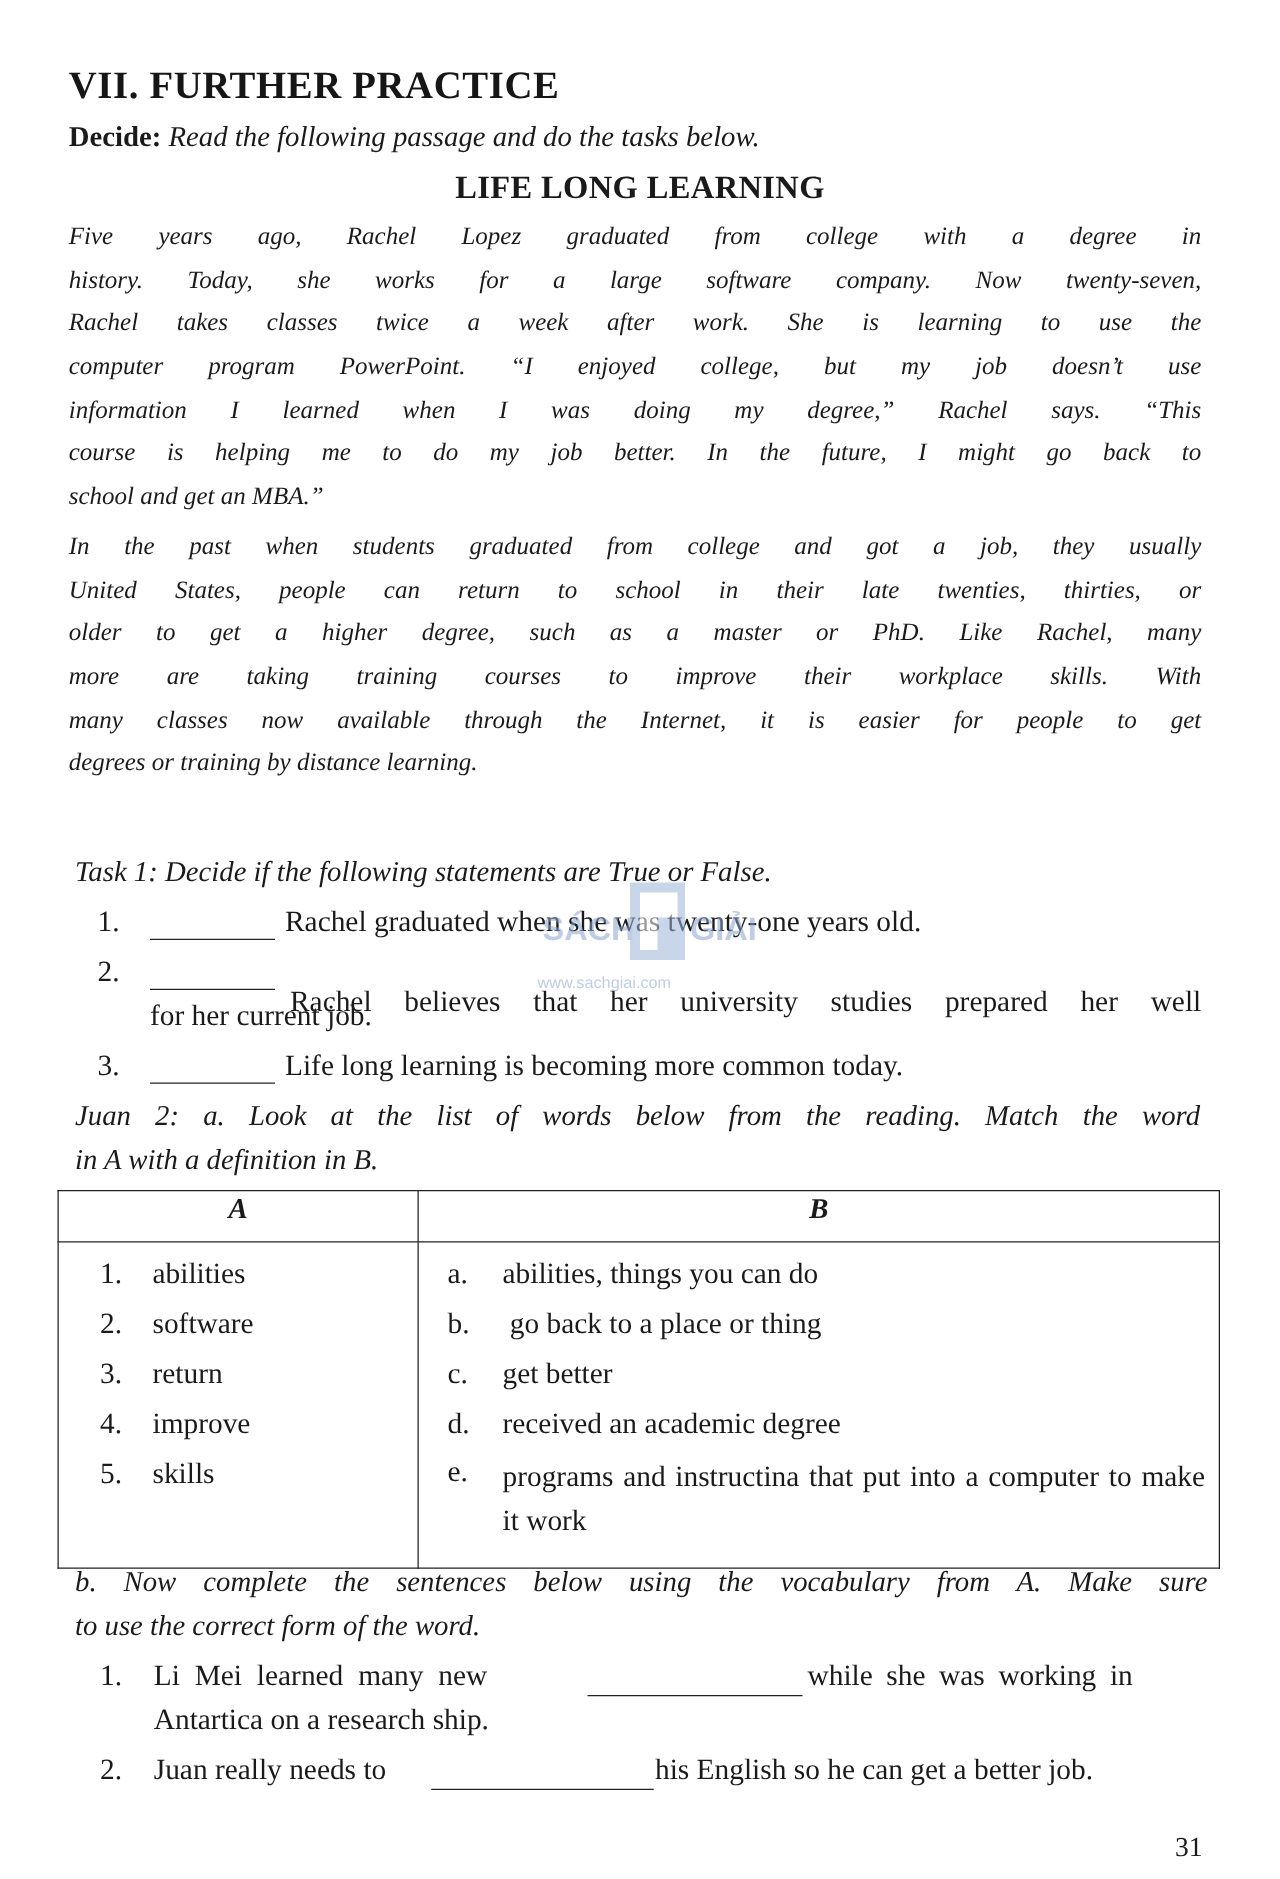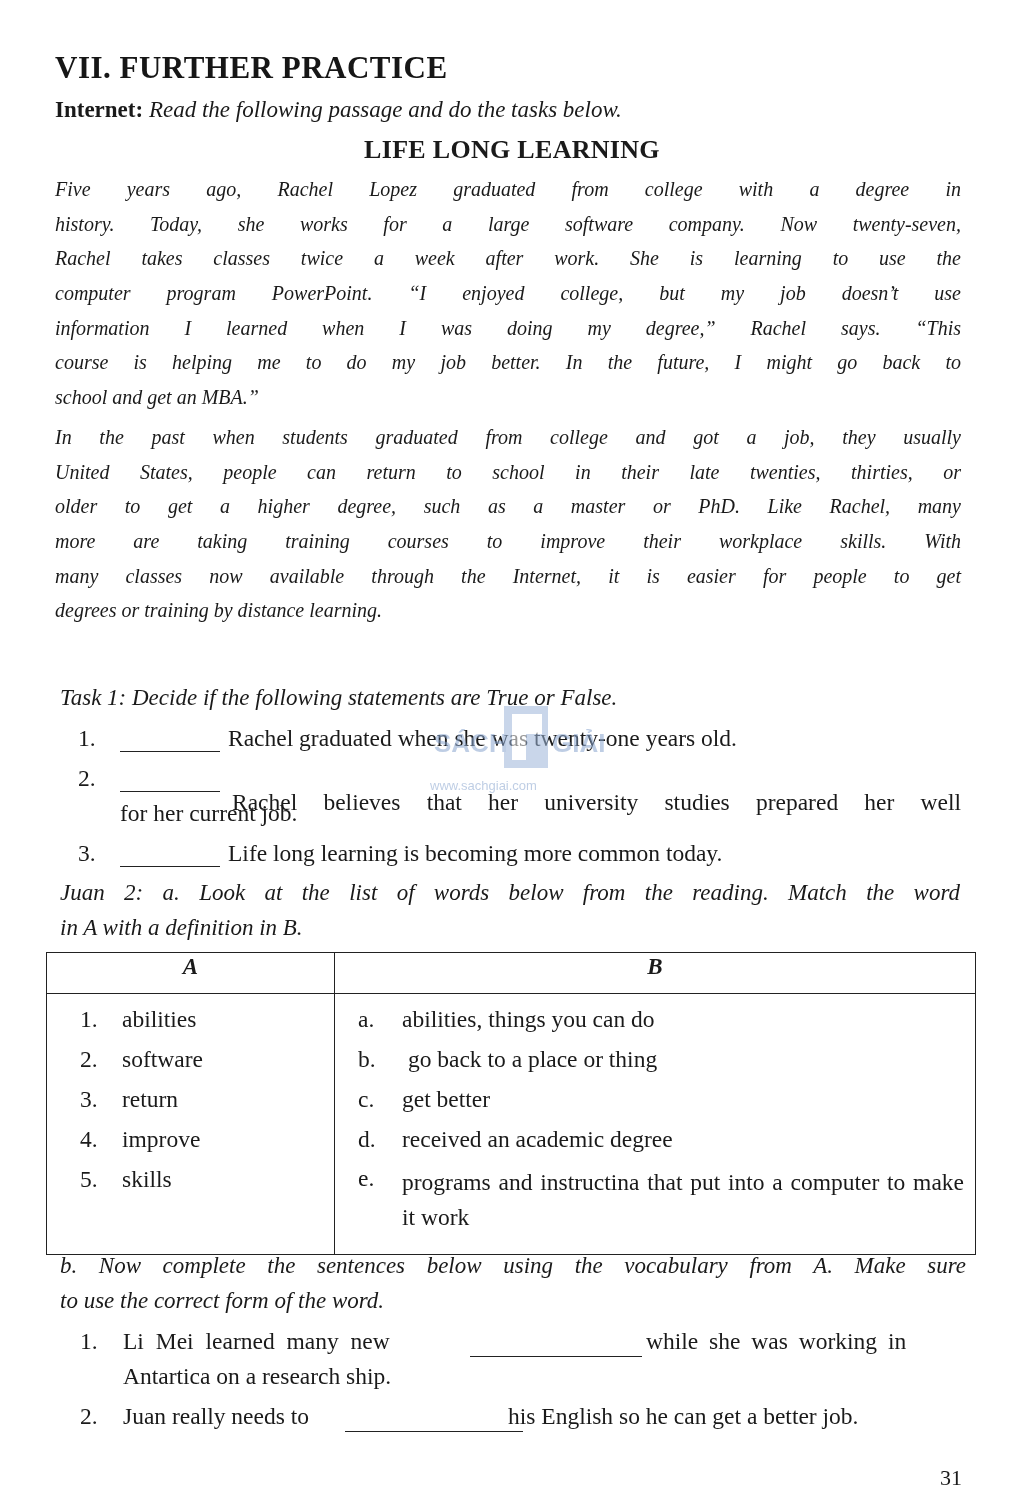--- a/index.html
+++ b/index.html
@@ -54,21 +54,21 @@
     pointer-events: none; opacity: 0.55;
   }
   .wm-text { position: absolute; font-family: "Liberation Sans", sans-serif; font-weight: bold; color: #8aa6cf; }
 </style>
 </head>
 <body>
 
 <div class="h-section">VII. FURTHER PRACTICE</div>
 
 <div class="reading-line">
-  <span class="lbl">Internet:</span>
+  <span class="lbl">Decide:</span>
   <span class="ins">Read the following passage and do the tasks below.</span>
 </div>
 
 <div class="title">LIFE LONG LEARNING</div>
 
 <div class="para" style="top:172px;">
   <span class="l">Five years ago, Rachel Lopez graduated from college with a degree in</span>
   <span class="l">history. Today, she works for a large software company. Now twenty-seven,</span>
   <span class="l">Rachel takes classes twice a week after work. She is learning to use the</span>
   <span class="l">computer program PowerPoint. “I enjoyed college, but my job doesn’t use</span>
@@ -185,15 +185,15 @@
 
 <div class="num" style="left:80px; top:1328px;">1.</div>
 <div class="item" style="left:123px; top:1328px; word-spacing:6px;">Li Mei learned many new</div>
 <div class="blank abs" style="left:470px; top:1355px; width:172px;"></div>
 <div class="item" style="left:646px; top:1328px; word-spacing:5px;">while she was working in</div>
 <div class="item" style="left:123px; top:1363px;">Antartica on a research ship.</div>
 
 <div class="num" style="left:80px; top:1403px;">2.</div>
 <div class="item" style="left:123px; top:1403px;">Juan really needs to</div>
 <div class="blank abs" style="left:345px; top:1430px; width:178px;"></div>
-<div class="item" style="left:508px; top:1403px;text-align:center;">his English so he can get a better job.</div>
+<div class="item" style="left:524px; top:1403px;text-align:center;">his English so he can get a better job.</div>
 
 <div class="page-num">31</div>
 
 </body></html>

